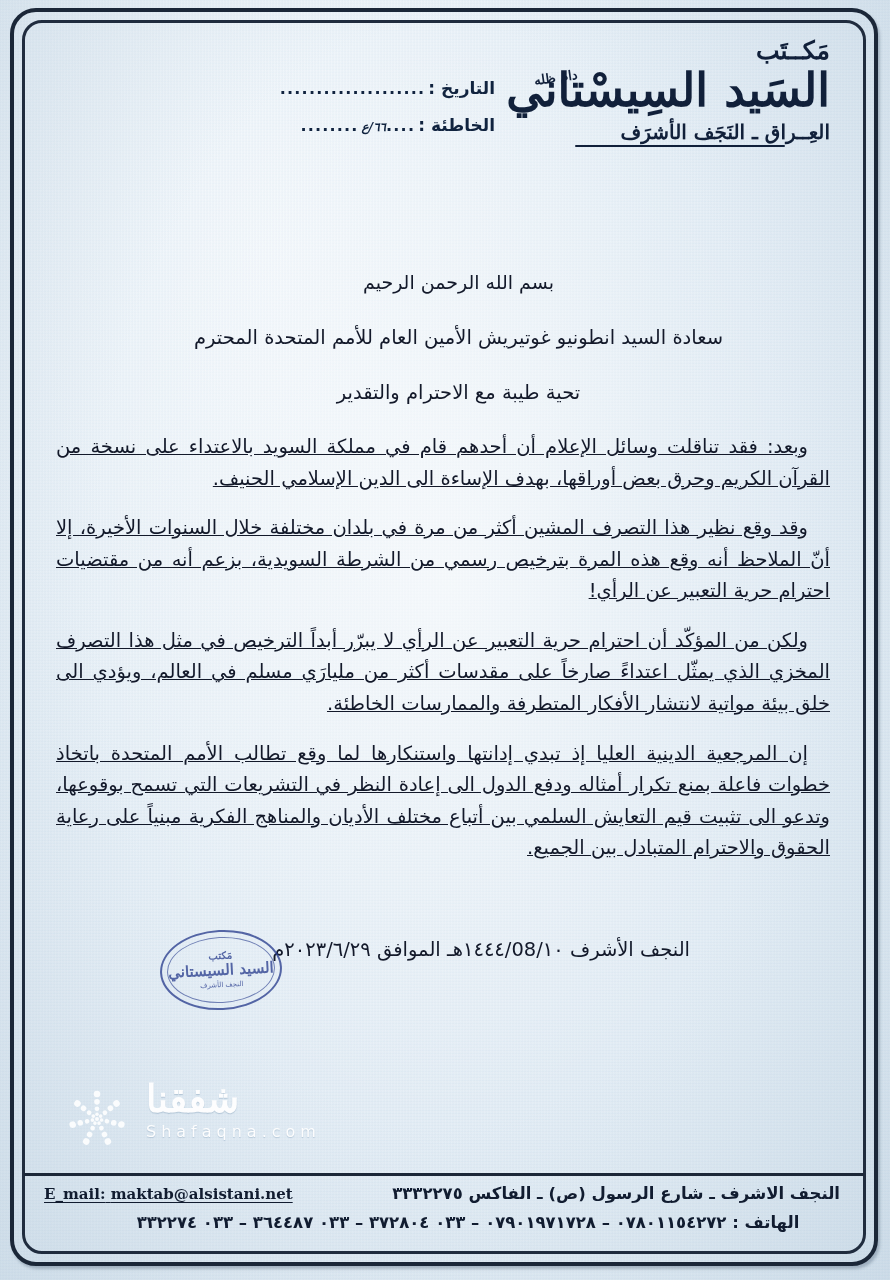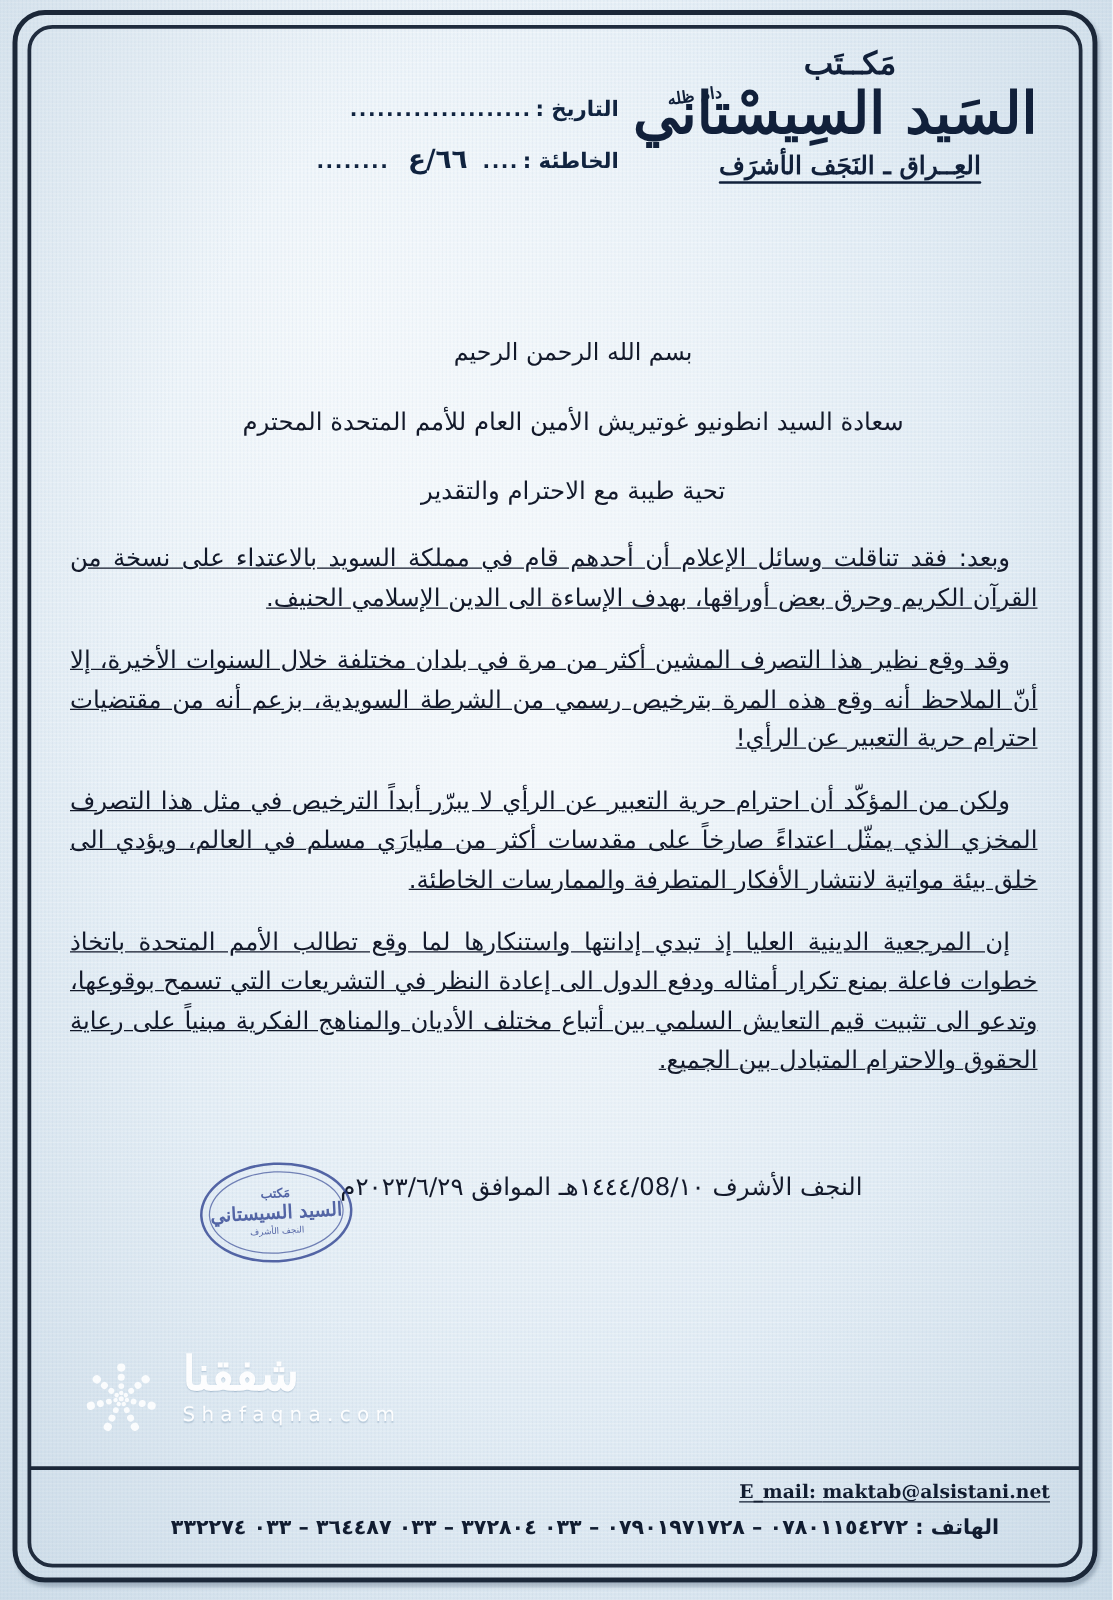--- a/index.html
+++ b/index.html
@@ -71,21 +71,21 @@
     left: 0;
     right: 0;
     height: 175px;
   }
 
   .logo-block {
     position: absolute;
     right: 60px;
     top: 8px;
     width: 300px;
-    text-align: center;
+    text-align: right;
     color: #11203a;
     direction: rtl;
   }
   .logo-maktab {
     font-family: "DejaVu Serif", "Liberation Serif", serif;
     font-size: 25px;
     font-weight: bold;
     letter-spacing: 2px;
     line-height: 1;
     margin-bottom: 2px;
@@ -146,23 +146,24 @@
     margin-bottom: 17px;
     white-space: nowrap;
   }
   .meta-label { letter-spacing: 0.5px; }
   .meta-dots {
     letter-spacing: 1.2px;
     font-size: 16px;
     margin-right: 3px;
   }
   .meta-value {
-    font-size: 21px;
-    font-weight: bold;
-    margin: 0 12px;
+    font-size: 12px;
+    font-weight: bold;
+    margin: 0 0;
+    font-style: italic;
   }
 
   
   .body-area {
     position: absolute;
     top: 268px;
     right: 0;
     left: 0;
     direction: rtl;
     color: #13192a;
@@ -471,20 +472,21 @@
       <div class="wm-text">
         <span class="wm-ar">شفقنا</span>
         <span class="wm-en">Shafaqna.com</span>
       </div>
     </div>
 
     <div class="footer-sep"></div>
 
     <div class="footer">
       <div class="footer-row1">
+        <span class="footer-addr">النجف الاشرف ـ شارع الرسول (ص) ـ الفاكس ٣٣٣٢٢٧٥</span>
         <span class="footer-email">
           <span>E_mail:</span>
           <span>maktab@alsistani.net</span>
         </span>
       </div>
       <div class="footer-row2">
         <span>الهاتف :</span>
         <span class="phones">٠٧٨٠١١٥٤٢٧٢ – ٠٧٩٠١٩٧١٧٢٨ – ٠٣٣ ٣٧٢٨٠٤ – ٠٣٣ ٣٦٤٤٨٧ – ٠٣٣ ٣٣٢٢٧٤</span>
       </div>
     </div>

